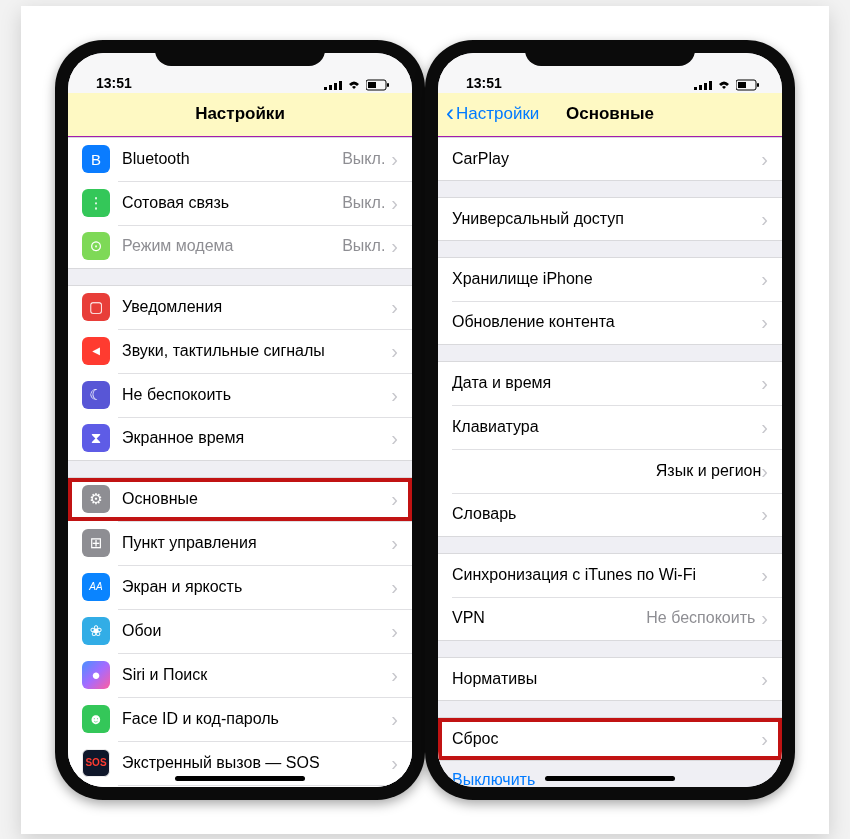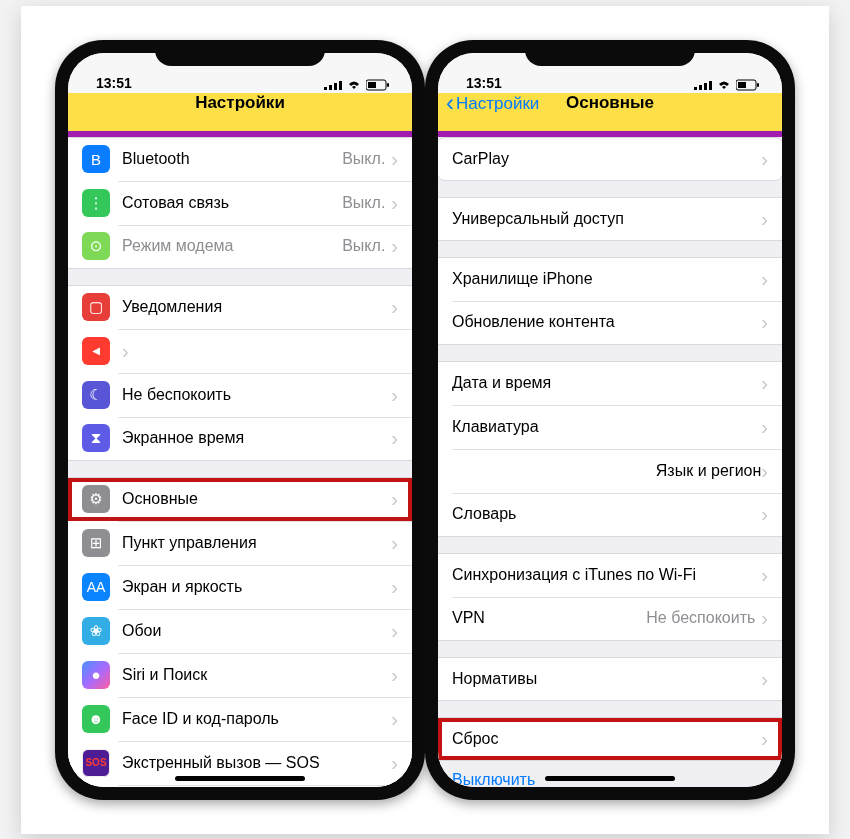--- a/index.html
+++ b/index.html
@@ -58,24 +58,25 @@
     padding: 0 22px 2px 28px;
     font-size: 14px;
     font-weight: 600;
   }
   .status-icons {
     display: flex;
     align-items: center;
     gap: 4px;
   }
   .nav-header {
-    background: #fde047;
-    border-bottom: 6px solid #a21caf;
+    background: #fef9c3;
+    border-bottom: 1px solid #a21caf;
     height: 44px;
     display: flex;
+    align-items: center;
     justify-content: center;
     position: relative;
   }
   .nav-title {
     font-size: 17px;
     font-weight: 600;
   }
   .nav-back {
     position: absolute;
     left: 8px;
@@ -154,21 +155,21 @@
   }
   .footer-link {
     padding: 10px 14px;
     color: #007aff;
     font-size: 16px;
     background: transparent;
   }
   
   .c-blue{background:#0a7cff}.c-green{background:#34c759}.c-lgreen{background:#7ed957}
   .c-red{background:#ff3b30}.c-dred{background:#e83e39}.c-purple{background:#5856d6}
-  .c-indigo{background:#5e5ce6}.c-gray{background:#8e8e93}.c-dblue{background:#0a84ff}.c-sos{background:#4c1d95;color:#ff3b30;border:1px solid #eee;font-size:10px;font-weight:700}
+  .c-indigo{background:#5e5ce6}.c-gray{background:#8e8e93}.c-dblue{background:#0a84ff}.c-sos{background:#0f172a;color:#ff3b30;border:1px solid #eee;font-size:10px;font-weight:700}
   .c-siri{background:linear-gradient(135deg,#4a90ff,#a56bff,#ff5ea0)}
   .c-face{background:#34c759}
   .c-wall{background:#32ade6}
 </style>
 </head>
 <body>
 
 <div class="frame">
 
   <div class="phone">
@@ -218,20 +219,21 @@
             </div>
           </div>
           <div class="group">
             <div class="row" style="position: relative;">
               <div class="ico c-dred">▢</div>
               <span class="row-label">Уведомления</span>
               <span class="chevron">›</span>
             </div>
             <div class="row" style="position: relative;">
               <div class="ico c-red" style="font-size: 10px;">◀︎</div>
+              <span class="row-label">Звуки, тактильные сигналы</span>
               <span class="chevron">›</span>
             </div>
             <div class="row" style="position: relative;">
               <div class="ico c-purple">☾</div>
               <span class="row-label">Не беспокоить</span>
               <span class="chevron">›</span>
             </div>
             <div class="row" style="position: relative;">
               <div class="ico c-indigo">⧗</div>
               <span class="row-label">Экранное время</span>
@@ -244,21 +246,21 @@
               <span class="row-label">Основные</span>
               <span class="chevron">›</span>
               <div class="highlight hl1"></div>
             </div>
             <div class="row" style="position: relative;">
               <div class="ico c-gray">⊞</div>
               <span class="row-label">Пункт управления</span>
               <span class="chevron">›</span>
             </div>
             <div class="row" style="position: relative;">
-              <div class="ico c-dblue" style="font-size: 14px;">AA</div>
+              <div class="ico c-dblue" style="font-size: 10px; font-style: italic;">AA</div>
               <span class="row-label">Экран и яркость</span>
               <span class="chevron">›</span>
             </div>
             <div class="row" style="position: relative;">
               <div class="ico c-wall">❀</div>
               <span class="row-label">Обои</span>
               <span class="chevron">›</span>
             </div>
             <div class="row" style="position: relative;">
               <div class="ico c-siri">●</div>
@@ -306,21 +308,21 @@
       </div>
       <div class="nav-header">
         <div class="nav-back">
           <span class="chev">‹</span>
           <span>Настройки</span>
         </div>
         <span class="nav-title">Основные</span>
       </div>
       <div class="list" id="right-list">
           <div class="group first">
-            <div class="row noicon" style="position: relative; border-radius: 7px;">
+            <div class="row noicon" style="position: relative;">
               <span class="row-label">CarPlay</span>
               <span class="chevron">›</span>
             </div>
           </div>
           <div class="group">
             <div class="row noicon" style="position: relative; justify-content: center;">
               <span class="row-label">Универсальный доступ</span>
               <span class="chevron">›</span>
             </div>
           </div>

